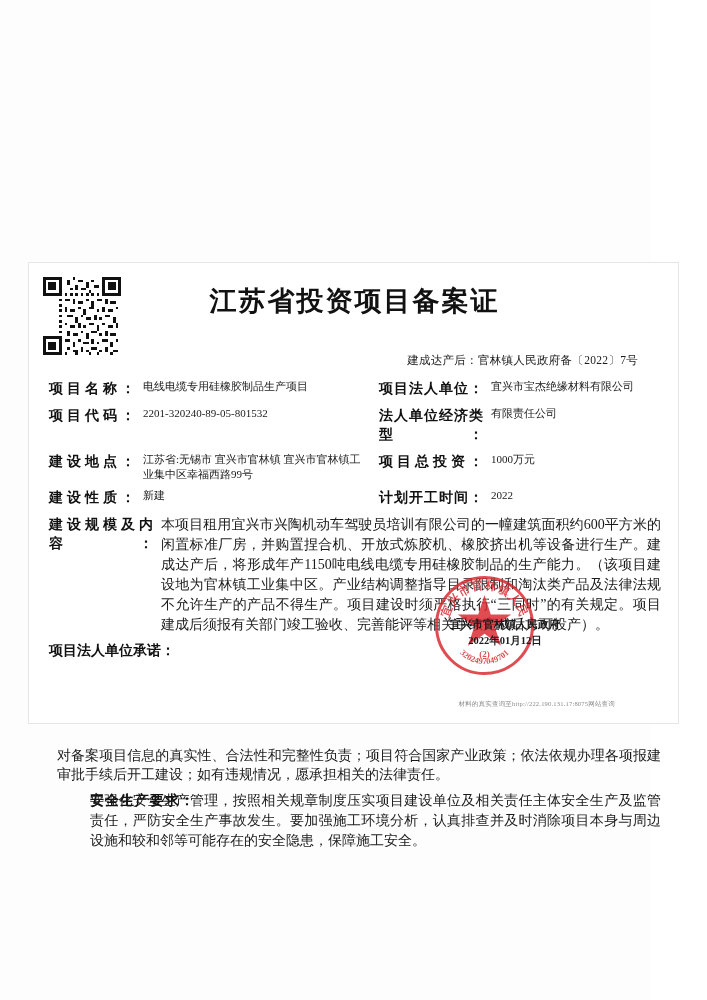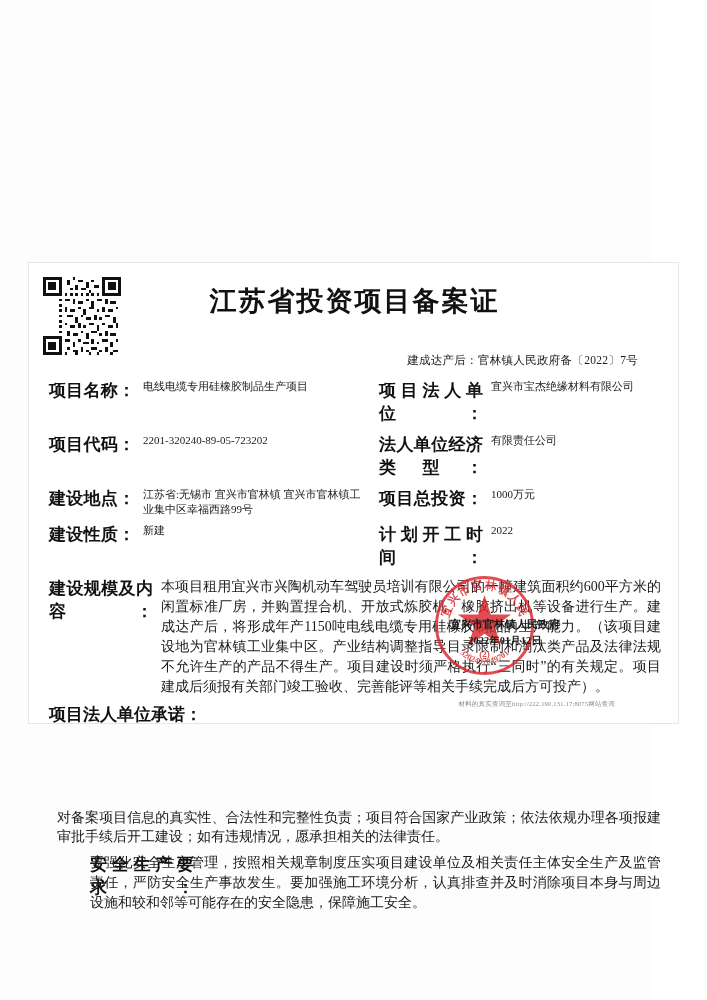--- a/index.html
+++ b/index.html
@@ -78,21 +78,21 @@
   }
   .row {
     display: flex;
     align-items: flex-start;
     margin-bottom: 7px;
   }
   .lbl {
     flex: 0 0 86px;
     text-align: justify;
     text-align-last: justify;
-    font-size: 17px;
+    font-size: 14px;
     font-weight: bold;
     color: #111;
     padding-top: 1px;
     line-height: 1.35;
   }
   .val {
     flex: 1 1 auto;
     font-size: 11px;
     line-height: 1.35;
     color: #1a1a1a;
@@ -309,21 +309,21 @@
         </div>
         <div class="col-right">
           <div class="lbl">项目法人单位：</div>
           <div class="val">宜兴市宝杰绝缘材料有限公司</div>
         </div>
       </div>
 
       <div class="row">
         <div class="col-left">
           <div class="lbl">项目代码：</div>
-          <div class="val">2201-320240-89-05-723202</div>
+          <div class="val">2201-320240-89-05-801532</div>
         </div>
         <div class="col-right">
           <div class="lbl">法人单位经济类型：</div>
           <div class="val">有限责任公司</div>
         </div>
       </div>
 
       <div class="row">
         <div class="col-left">
           <div class="lbl">建设地点：</div>

